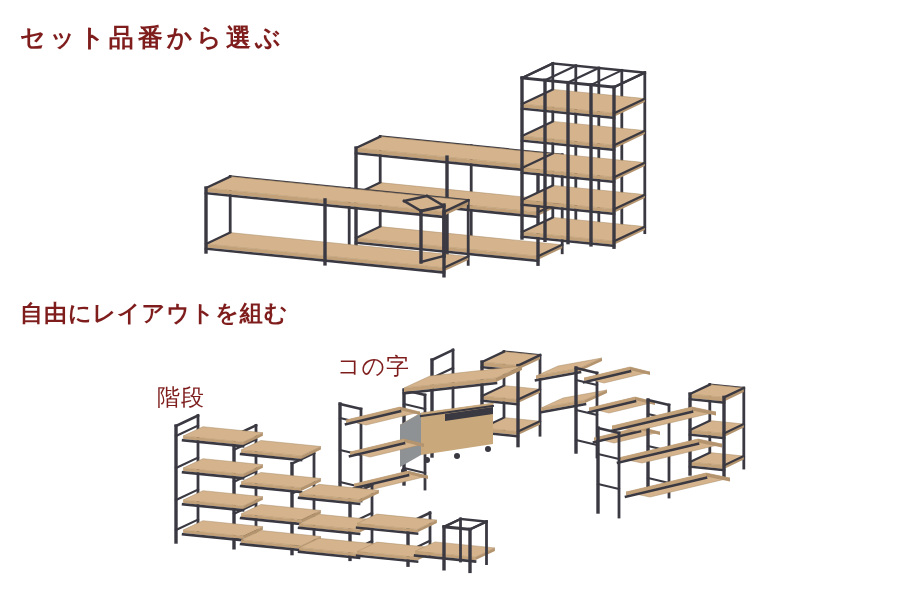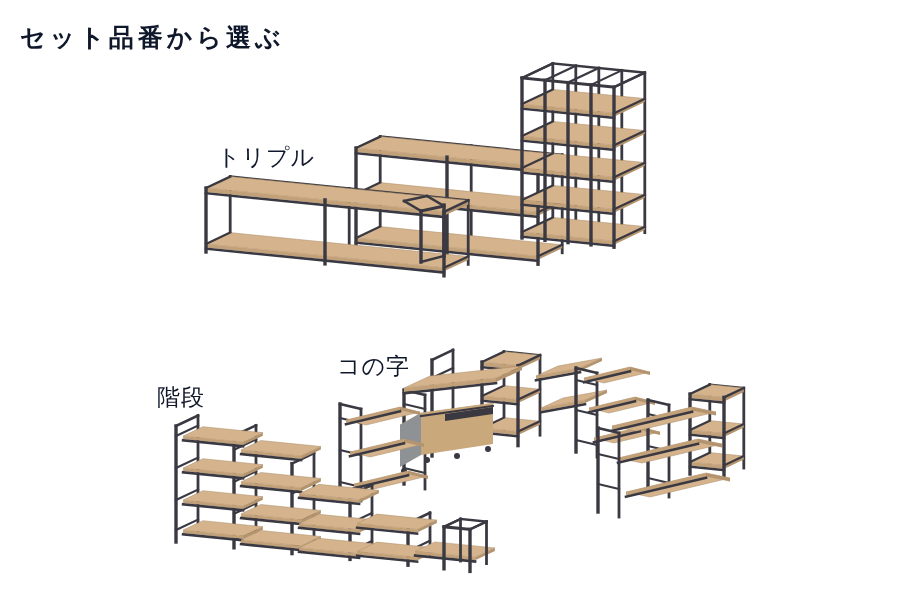--- a/index.html
+++ b/index.html
@@ -1,21 +1,21 @@
 <!DOCTYPE html>
 <html><head>
 <meta charset="utf-8">
 <style>
   html,body{margin:0;padding:0;background:#ffffff;}
   .canvas{
     position:relative;width:900px;height:600px;background:#ffffff;overflow:hidden;
     font-family:"Liberation Sans","DejaVu Sans",sans-serif;
   }
   #scene{position:absolute;left:0;top:0;}
-  .txt{position:absolute;white-space:nowrap;color:#0f172a;}
+  .txt{position:absolute;white-space:nowrap;color:#7f1d1d;}
   .h1{font-size:25px;font-weight:bold;letter-spacing:4px;}
   .h2{font-size:23px;font-weight:bold;letter-spacing:1px;}
   .lbl{font-size:23px;font-weight:500;letter-spacing:1px;}
 </style>
 </head>
 <body>
 
 <div class="canvas">
 
   <svg id="scene" width="900" height="600" viewBox="0 0 900 600">
@@ -358,21 +358,21 @@
         <line x1="470" y1="529.4" x2="486.5" y2="521.6" stroke="#3a3942" stroke-width="2.2" stroke-linecap="square"></line>
         <line x1="444" y1="526.8" x2="460.5" y2="519" stroke="#3a3942" stroke-width="2.4" stroke-linecap="square"></line>
         <line x1="470" y1="529.4" x2="486.5" y2="521.6" stroke="#3a3942" stroke-width="2.4" stroke-linecap="square"></line>
         <line x1="444" y1="568.8" x2="444" y2="526.8" stroke="#3a3942" stroke-width="3.4" stroke-linecap="square"></line>
         <line x1="470" y1="571.4" x2="470" y2="529.4" stroke="#3a3942" stroke-width="3.4" stroke-linecap="square"></line>
       </g>
   </svg>
 
   <div class="txt h1" style="left:20px;top:21px">セット品番から選ぶ</div>
 
-  <div class="txt lbl" style="left:217px;top:142px">トリプル</div>
-
-
-
+
+
+
+  <div class="txt h2" style="left:20px;top:298px">自由にレイアウトを組む</div>
 
   <div class="txt lbl" style="left:157px;top:382px">階段</div>
 
   <div class="txt lbl" style="left:337px;top:351px">コの字</div>
 </div>
 
 </body></html>

